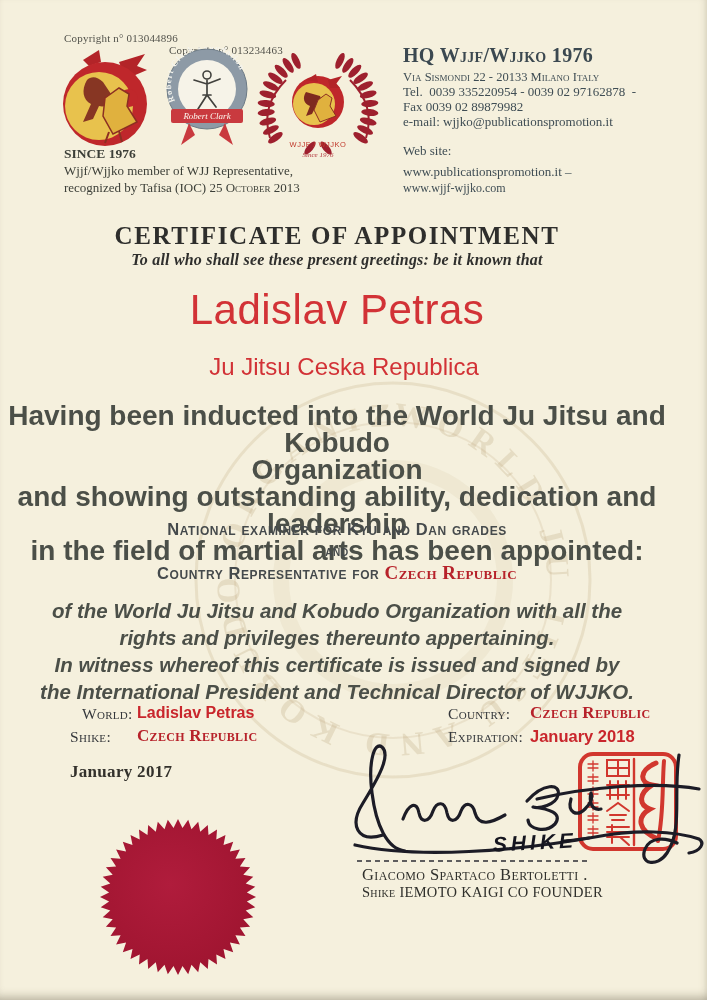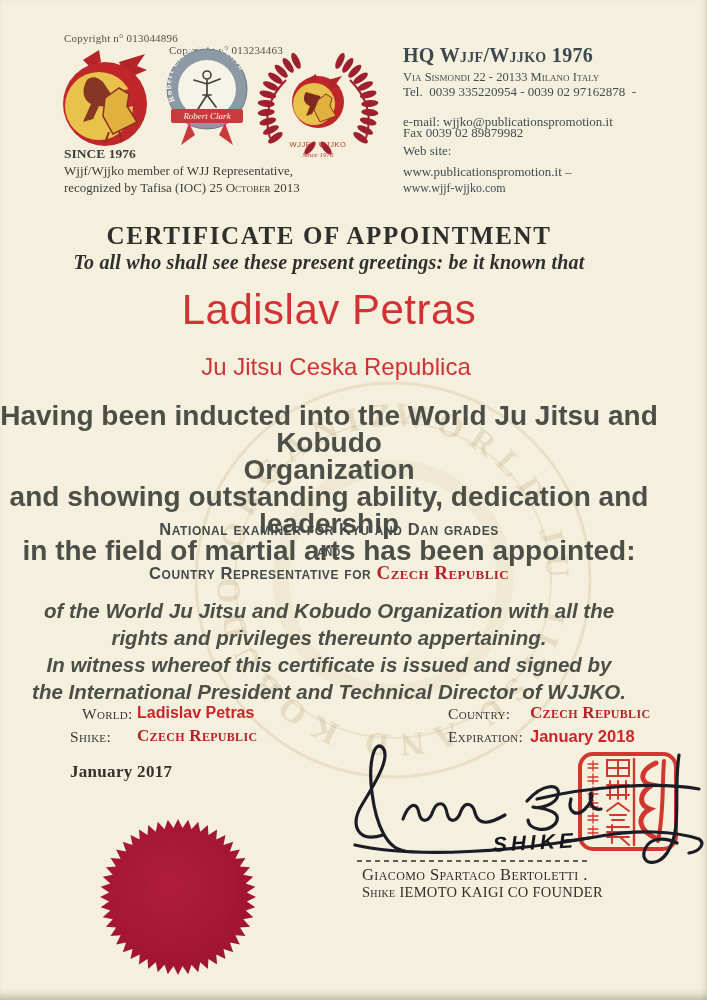--- a/index.html
+++ b/index.html
@@ -1,29 +1,29 @@
 <!DOCTYPE html>
 <html><head>
 <meta charset="utf-8">
 <style>
   html,body{margin:0;padding:0;background:#f5f0dd;}
   .page{position:relative;width:707px;height:1000px;background:#f5f0dd;overflow:hidden;
         font-family:"Liberation Serif",serif;
         box-shadow:inset 0 -9px 10px -6px rgba(110,104,86,.45), inset -6px 0 8px -6px rgba(110,104,86,.28);}
   .abs{position:absolute;}
-  .c{left:0;width:658px;text-align:center;}
+  .c{left:8px;width:658px;text-align:center;}
   .sans{font-family:"Liberation Sans",sans-serif;}
   .sc{font-variant:small-caps;}
   .pre{white-space:pre;}
   .copy{font-size:11px;color:#52524b;letter-spacing:.2px;}
   .hdr-left{font-size:13px;color:#3c3f38;}
   .hdr-right{font-size:13px;color:#3f4d54;}
   .hq{font-size:20px;font-weight:bold;color:#3b4850;letter-spacing:.3px;}
   .title{font-size:25px;font-weight:bold;letter-spacing:1.6px;color:#2e2e2c;}
-  .greeting{font-size:20px;font-style:italic;font-weight:bold;color:#2f2f2d;letter-spacing:.2px;}
+  .greeting{font-size:16px;font-style:italic;font-weight:bold;color:#2f2f2d;letter-spacing:.2px;}
   .recipient{font-size:42px;color:#d23236;letter-spacing:.5px;}
   .org-line{font-size:24px;color:#d23236;}
   .bodyline{font-size:28px;font-weight:bold;color:#4b4f48;line-height:27px;}
   .witline{font-size:20.5px;font-weight:bold;font-style:italic;color:#4b4f48;line-height:27px;}
   .appt{font-size:16.5px;font-weight:bold;color:#454a4c;letter-spacing:.6px;}
   .appt-red{font-family:"Liberation Serif",serif;font-size:19px;font-weight:bold;color:#b7222a;letter-spacing:.4px;}
   .lbl{font-size:15.5px;color:#34373b;letter-spacing:.3px;}
   .val-sans-red{font-family:"Liberation Sans",sans-serif;font-size:16px;font-weight:bold;color:#c9262c;}
   .val-serif-red{font-size:17px;font-weight:bold;color:#b7222a;letter-spacing:.3px;}
   .issue{font-size:17px;font-weight:bold;color:#33312c;letter-spacing:.3px;}
@@ -120,21 +120,21 @@
     <text x="68" y="107" text-anchor="middle" style="font-family:'Liberation Serif',serif;font-style:italic;font-size:7px;" fill="#b03038">Since 1976</text>
   </svg>
 
   <div class="abs hdr-left" style="left:64px;top:146px;font-weight:bold;font-size:13.5px;">SINCE 1976</div>
   <div class="abs hdr-left" style="left:64px;top:163px;">Wjjf/Wjjko member of WJJ Representative,</div>
   <div class="abs hdr-left" style="left:64px;top:180px;"><span>recognized by Tafisa (IOC) 25 </span><span class="sc">October</span><span> 2013</span></div>
 
   <div class="abs hq sc" style="left:403px;top:44px;">HQ Wjjf/Wjjko 1976</div>
   <div class="abs hdr-right sc" style="left:403px;top:70px;font-size:12.5px;">Via Sismondi 22 - 20133 Milano Italy</div>
   <div class="abs hdr-right pre" style="left:403px;top:84px;">Tel.  0039 335220954 - 0039 02 97162878  -</div>
-  <div class="abs hdr-right" style="left:403px;top:99px;margin-top:26px;">Fax 0039 02 89879982</div>
+  <div class="abs hdr-right" style="left:403px;top:99px;">Fax 0039 02 89879982</div>
   <div class="abs hdr-right" style="left:403px;top:114px;">e-mail: wjjko@publicationspromotion.it</div>
   <div class="abs hdr-right" style="left:403px;top:143px;text-align:right;">Web site:</div>
   <div class="abs hdr-right" style="left:403px;top:164px;">www.publicationspromotion.it –</div>
   <div class="abs hdr-right" style="left:403px;top:181px;font-size:12px;text-align:right;">www.wjjf-wjjko.com</div>
 
   <div class="abs c title" style="top:222px;">CERTIFICATE OF APPOINTMENT</div>
   <div class="abs c greeting" style="top:251px;">To all who shall see these present greetings: be it known that</div>
   <div class="abs c recipient sans" style="top:286px;">Ladislav Petras</div>
   <div class="abs c org-line sans" style="top:353px;margin-left:7px;">Ju Jitsu Ceska Republica</div>
 

